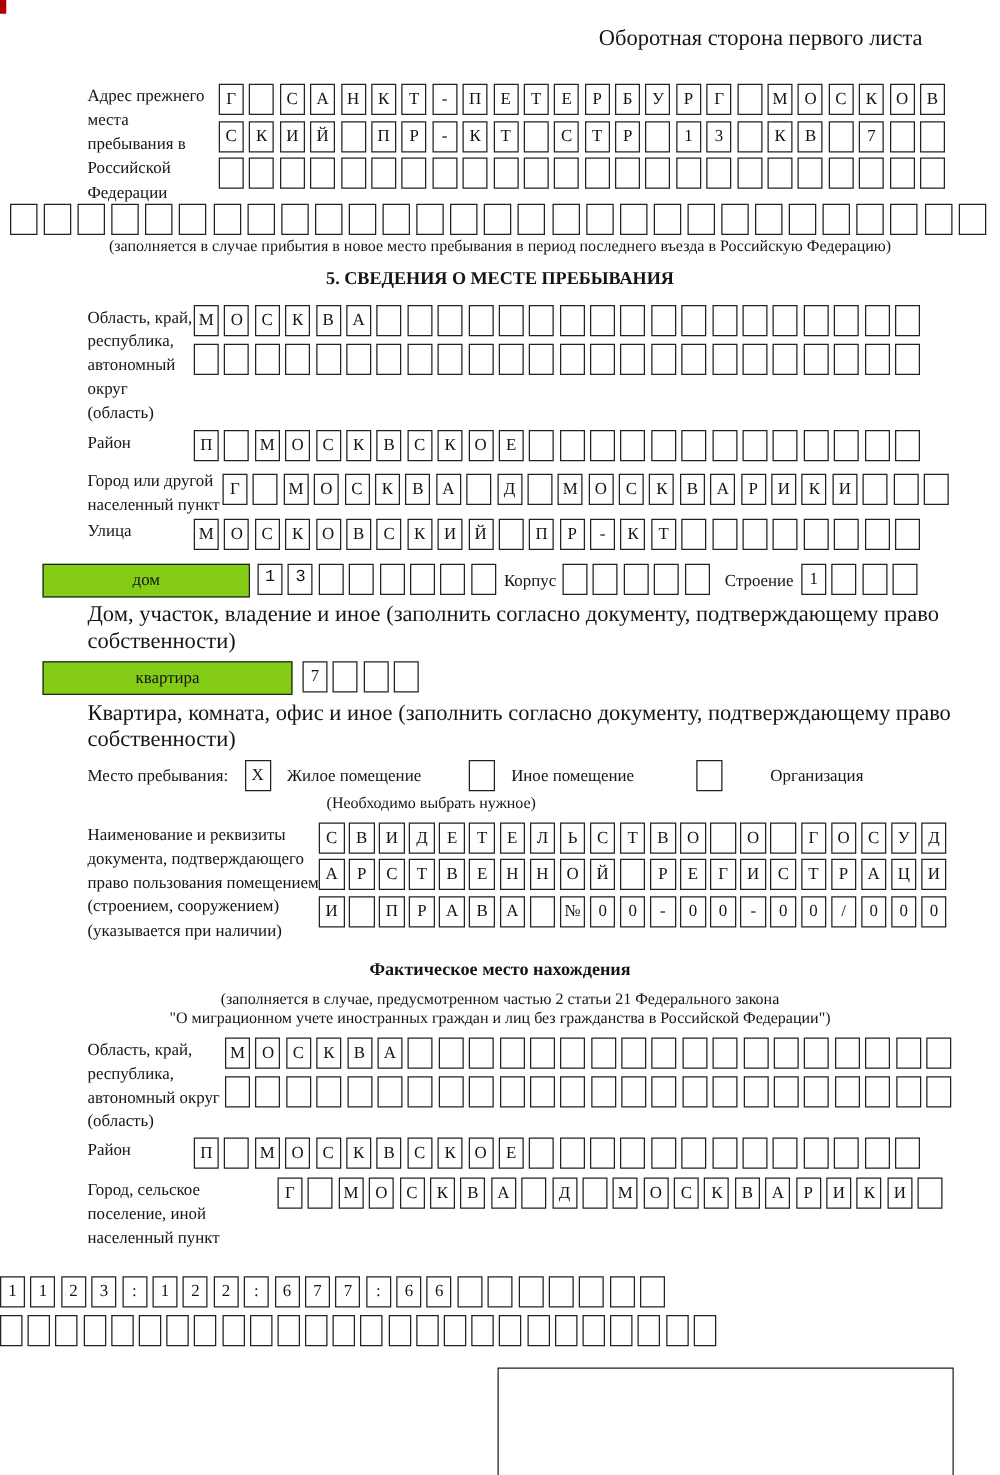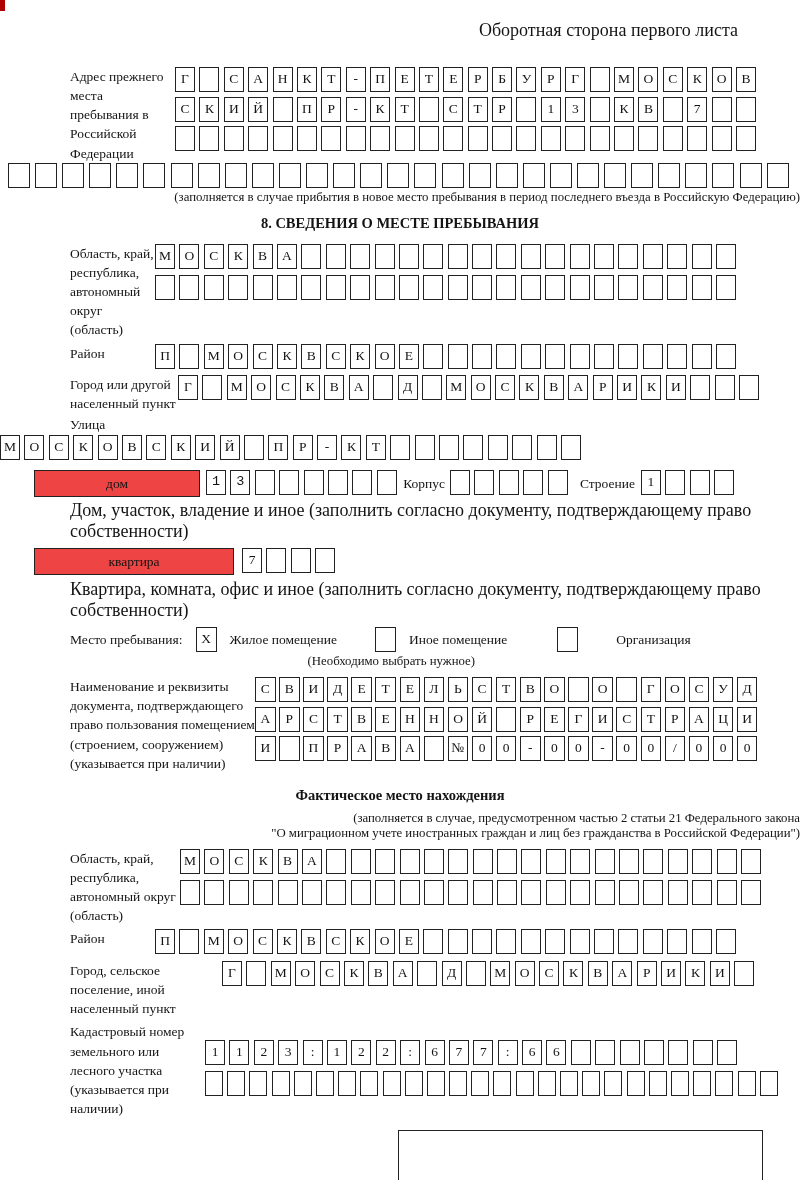--- a/index.html
+++ b/index.html
@@ -19,26 +19,26 @@
   .grid-row { margin-bottom:4.5px; white-space:nowrap; font-size:0; }
   .cell {
     display:inline-block; width:20px; height:25px; border:1.5px solid #222;
     margin-right:4.4px; text-align:center; font-size:13.5px; line-height:21px;
     vertical-align:top; background:#fff;
   }
   .g29 .cell { width:22px; margin-right:5.1px; }
   .g21 .cell { width:20.5px; margin-right:3.6px; }
   .g26 .cell { width:18px;  margin-right:4.2px; }
 
-  .note { font-size:12.8px; text-align:right;font-family:Liberation Serif, serif; }
+  .note { font-size:12.8px; text-align:center;font-family:Liberation Serif, serif; }
   .h-bold { font-weight:bold; text-align:center; font-size:14.5px; }
   .cap { font-size:18px; margin-left:70px; }
 
   .wbox { height:27px; border:1.5px solid #222; display:flex; align-items:center;
-          justify-content:center; font-size:13.5px; background:#ef4444; }
+          justify-content:center; font-size:13.5px; background:#84cc16; }
   .inl-label { font-size:13.5px; line-height:27px;text-align:center; }
   .chk { display:inline-block; width:21px; height:25px; border:1.5px solid #222;
          text-align:center; font-size:13.5px; line-height:21px; background:#fff; }
 
   .stamp-box { margin:12px 0 0 398px; width:365px; height:173px; border:1.5px solid #222; background:#fff; }
 </style>
 </head>
 <body>
 
 <div class="corner-mark"></div>
@@ -49,41 +49,41 @@
   <div class="side-label" style="width:175px;">Адрес прежнего места пребывания в Российской Федерации</div>
   <div>
     <div class="grid-row"><span class="cell">Г</span><span class="cell"></span><span class="cell">С</span><span class="cell">А</span><span class="cell">Н</span><span class="cell">К</span><span class="cell">Т</span><span class="cell">-</span><span class="cell">П</span><span class="cell">Е</span><span class="cell">Т</span><span class="cell">Е</span><span class="cell">Р</span><span class="cell">Б</span><span class="cell">У</span><span class="cell">Р</span><span class="cell">Г</span><span class="cell"></span><span class="cell">М</span><span class="cell">О</span><span class="cell">С</span><span class="cell">К</span><span class="cell">О</span><span class="cell">В</span></div>
     <div class="grid-row"><span class="cell">С</span><span class="cell">К</span><span class="cell">И</span><span class="cell">Й</span><span class="cell"></span><span class="cell">П</span><span class="cell">Р</span><span class="cell">-</span><span class="cell">К</span><span class="cell">Т</span><span class="cell"></span><span class="cell">С</span><span class="cell">Т</span><span class="cell">Р</span><span class="cell"></span><span class="cell">1</span><span class="cell">3</span><span class="cell"></span><span class="cell">К</span><span class="cell">В</span><span class="cell"></span><span class="cell">7</span><span class="cell"></span><span class="cell"></span></div>
     <div class="grid-row"><span class="cell"></span><span class="cell"></span><span class="cell"></span><span class="cell"></span><span class="cell"></span><span class="cell"></span><span class="cell"></span><span class="cell"></span><span class="cell"></span><span class="cell"></span><span class="cell"></span><span class="cell"></span><span class="cell"></span><span class="cell"></span><span class="cell"></span><span class="cell"></span><span class="cell"></span><span class="cell"></span><span class="cell"></span><span class="cell"></span><span class="cell"></span><span class="cell"></span><span class="cell"></span><span class="cell"></span></div>
   </div>
 </div>
 <div class="grid-row g29" style="margin-left:8px; margin-bottom:2px;"><span class="cell"></span><span class="cell"></span><span class="cell"></span><span class="cell"></span><span class="cell"></span><span class="cell"></span><span class="cell"></span><span class="cell"></span><span class="cell"></span><span class="cell"></span><span class="cell"></span><span class="cell"></span><span class="cell"></span><span class="cell"></span><span class="cell"></span><span class="cell"></span><span class="cell"></span><span class="cell"></span><span class="cell"></span><span class="cell"></span><span class="cell"></span><span class="cell"></span><span class="cell"></span><span class="cell"></span><span class="cell"></span><span class="cell"></span><span class="cell"></span><span class="cell"></span><span class="cell"></span></div>
 <div class="note">(заполняется в случае прибытия в новое место пребывания в период последнего въезда в Российскую Федерацию)</div>
 
-<div class="h-bold" style="margin-top:10px;">8. СВЕДЕНИЯ О МЕСТЕ ПРЕБЫВАНИЯ</div>
+<div class="h-bold" style="margin-top:10px;">5. СВЕДЕНИЯ О МЕСТЕ ПРЕБЫВАНИЯ</div>
 
 <div class="frow" style="margin-top:12px;">
   <div class="side-label" style="width:155px;">Область, край, республика, автономный округ (область)</div>
   <div>
     <div class="grid-row" style="margin-bottom:6px;"><span class="cell">М</span><span class="cell">О</span><span class="cell">С</span><span class="cell">К</span><span class="cell">В</span><span class="cell">А</span><span class="cell"></span><span class="cell"></span><span class="cell"></span><span class="cell"></span><span class="cell"></span><span class="cell"></span><span class="cell"></span><span class="cell"></span><span class="cell"></span><span class="cell"></span><span class="cell"></span><span class="cell"></span><span class="cell"></span><span class="cell"></span><span class="cell"></span><span class="cell"></span><span class="cell"></span><span class="cell"></span></div>
     <div class="grid-row"><span class="cell"></span><span class="cell"></span><span class="cell"></span><span class="cell"></span><span class="cell"></span><span class="cell"></span><span class="cell"></span><span class="cell"></span><span class="cell"></span><span class="cell"></span><span class="cell"></span><span class="cell"></span><span class="cell"></span><span class="cell"></span><span class="cell"></span><span class="cell"></span><span class="cell"></span><span class="cell"></span><span class="cell"></span><span class="cell"></span><span class="cell"></span><span class="cell"></span><span class="cell"></span><span class="cell"></span></div>
   </div>
 </div>
 
 <div class="frow" style="margin-top:4px;">
   <div class="side-label" style="width:155px;">Район</div>
   <div class="grid-row"><span class="cell">П</span><span class="cell"></span><span class="cell">М</span><span class="cell">О</span><span class="cell">С</span><span class="cell">К</span><span class="cell">В</span><span class="cell">С</span><span class="cell">К</span><span class="cell">О</span><span class="cell">Е</span><span class="cell"></span><span class="cell"></span><span class="cell"></span><span class="cell"></span><span class="cell"></span><span class="cell"></span><span class="cell"></span><span class="cell"></span><span class="cell"></span><span class="cell"></span><span class="cell"></span><span class="cell"></span><span class="cell"></span></div>
 </div>
 
-<div class="frow" style="margin-top:2px;">
+<div class="frow" style="margin-top:2px;align-items:center;">
   <div class="side-label" style="width:178px;">Город или другой населенный пункт</div>
   <div class="grid-row"><span class="cell">Г</span><span class="cell"></span><span class="cell">М</span><span class="cell">О</span><span class="cell">С</span><span class="cell">К</span><span class="cell">В</span><span class="cell">А</span><span class="cell"></span><span class="cell">Д</span><span class="cell"></span><span class="cell">М</span><span class="cell">О</span><span class="cell">С</span><span class="cell">К</span><span class="cell">В</span><span class="cell">А</span><span class="cell">Р</span><span class="cell">И</span><span class="cell">К</span><span class="cell">И</span><span class="cell"></span><span class="cell"></span><span class="cell"></span></div>
 </div>
 
-<div class="frow" style="margin-top:2px;flex-direction:column;">
+<div class="frow" style="margin-top:2px;">
   <div class="side-label" style="width:155px;">Улица</div>
   <div class="grid-row"><span class="cell">М</span><span class="cell">О</span><span class="cell">С</span><span class="cell">К</span><span class="cell">О</span><span class="cell">В</span><span class="cell">С</span><span class="cell">К</span><span class="cell">И</span><span class="cell">Й</span><span class="cell"></span><span class="cell">П</span><span class="cell">Р</span><span class="cell">-</span><span class="cell">К</span><span class="cell">Т</span><span class="cell"></span><span class="cell"></span><span class="cell"></span><span class="cell"></span><span class="cell"></span><span class="cell"></span><span class="cell"></span><span class="cell"></span></div>
 </div>
 
 <div class="frow" style="margin-top:6px;">
   <div class="wbox" style="margin-left:34px; width:166px;">
     <span>дом</span>
   </div>
   <div class="grid" style="margin-left:6px;font-family:Liberation Mono, monospace;"><span class="cell">1</span><span class="cell">3</span><span class="cell"></span><span class="cell"></span><span class="cell"></span><span class="cell"></span><span class="cell"></span><span class="cell"></span></div>
   <div class="inl-label" style="margin-left:2px;">Корпус</div>
@@ -137,20 +137,19 @@
   <div class="side-label" style="width:155px;">Район</div>
   <div class="grid-row"><span class="cell">П</span><span class="cell"></span><span class="cell">М</span><span class="cell">О</span><span class="cell">С</span><span class="cell">К</span><span class="cell">В</span><span class="cell">С</span><span class="cell">К</span><span class="cell">О</span><span class="cell">Е</span><span class="cell"></span><span class="cell"></span><span class="cell"></span><span class="cell"></span><span class="cell"></span><span class="cell"></span><span class="cell"></span><span class="cell"></span><span class="cell"></span><span class="cell"></span><span class="cell"></span><span class="cell"></span><span class="cell"></span></div>
 </div>
 
 <div class="frow" style="margin-top:2px;">
   <div class="side-label" style="width:222px;">Город, сельское поселение, иной населенный пункт</div>
   <div class="grid-row"><span class="cell">Г</span><span class="cell"></span><span class="cell">М</span><span class="cell">О</span><span class="cell">С</span><span class="cell">К</span><span class="cell">В</span><span class="cell">А</span><span class="cell"></span><span class="cell">Д</span><span class="cell"></span><span class="cell">М</span><span class="cell">О</span><span class="cell">С</span><span class="cell">К</span><span class="cell">В</span><span class="cell">А</span><span class="cell">Р</span><span class="cell">И</span><span class="cell">К</span><span class="cell">И</span><span class="cell"></span></div>
 </div>
 
 <div class="frow" style="margin-top:4px;">
-  <div class="side-label" style="width:205px;">Кадастровый номер земельного или лесного участка (указывается при наличии)</div>
   <div style="margin-top:18px;">
     <div class="grid-row" style="margin-bottom:6px;"><span class="cell">1</span><span class="cell">1</span><span class="cell">2</span><span class="cell">3</span><span class="cell">:</span><span class="cell">1</span><span class="cell">2</span><span class="cell">2</span><span class="cell">:</span><span class="cell">6</span><span class="cell">7</span><span class="cell">7</span><span class="cell">:</span><span class="cell">6</span><span class="cell">6</span><span class="cell"></span><span class="cell"></span><span class="cell"></span><span class="cell"></span><span class="cell"></span><span class="cell"></span><span class="cell"></span></div>
     <div class="grid-row g26"><span class="cell"></span><span class="cell"></span><span class="cell"></span><span class="cell"></span><span class="cell"></span><span class="cell"></span><span class="cell"></span><span class="cell"></span><span class="cell"></span><span class="cell"></span><span class="cell"></span><span class="cell"></span><span class="cell"></span><span class="cell"></span><span class="cell"></span><span class="cell"></span><span class="cell"></span><span class="cell"></span><span class="cell"></span><span class="cell"></span><span class="cell"></span><span class="cell"></span><span class="cell"></span><span class="cell"></span><span class="cell"></span><span class="cell"></span></div>
   </div>
 </div>
 
 <div class="stamp-box"></div>
 
 </body></html>

